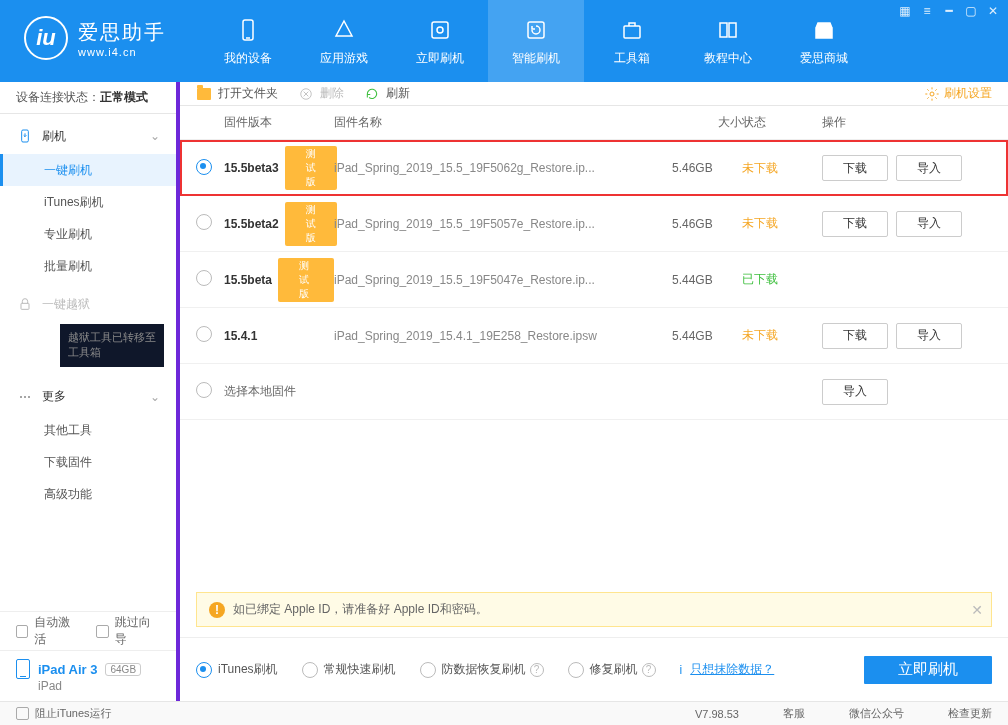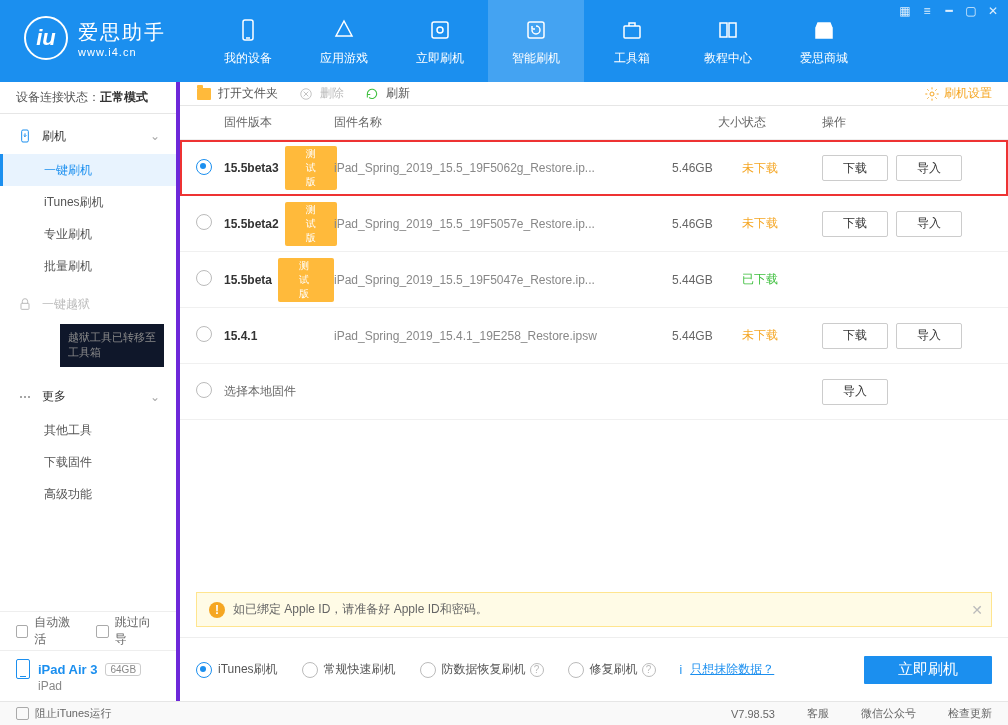--- a/index.html
+++ b/index.html
@@ -102,21 +102,21 @@
 .options-bar { height: 64px; display: flex; align-items: center; padding: 0 16px; border-top: 1px solid #eee; margin-top: 10px;}
 .opt { display: flex; align-items: center; margin-right: 24px; cursor: pointer; color: #555;}
 .opt .radio { margin-right: 6px; }
 .opt .q { width: 14px; height:14px; border:1px solid #bbb; border-radius:50%; text-align:center; line-height:12px; color:#bbb; font-size:10px; margin-left:4px;}
 .options-bar .link { color: #1b8fef; text-decoration: underline; cursor: pointer; margin-left:8px;}
 .options-bar .spacer { flex: 1; }
 .btn-primary { background: #1b8fef; color: #fff; border: none; height: 28px; padding: 0 34px; font-size: 15px; border-radius: 1px; cursor: pointer;}
 
 
 .status-bar { height: 24px; border-top: 1px solid #e6e6e6; display: flex; align-items: center; padding: 0 16px; font-size: 11px; color: #666; background: #f9f9f9;}
-.status-bar .sbtn { margin-left: 32px; cursor: pointer; }
+.status-bar .sbtn { margin-left: 44px; cursor: pointer; }
 .status-bar .spacer { flex: 1; }
 .status-bar .chk2 { display:flex; align-items:center; }
 </style>
 </head>
 <body>
 
 <div class="titlebar">
   <div class="window-controls">
     <span>▦</span>
     <span>≡</span>

